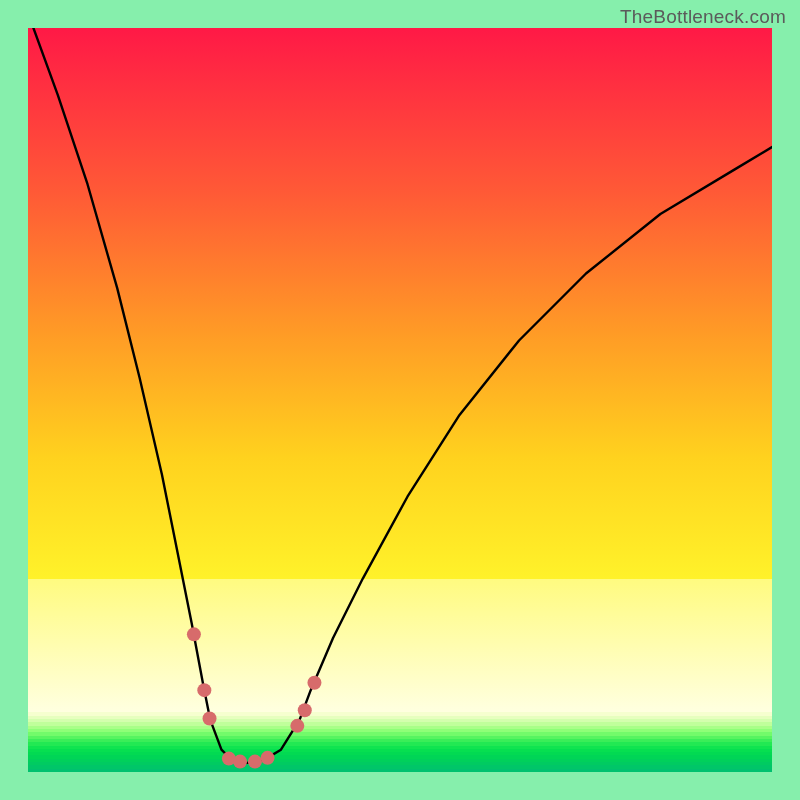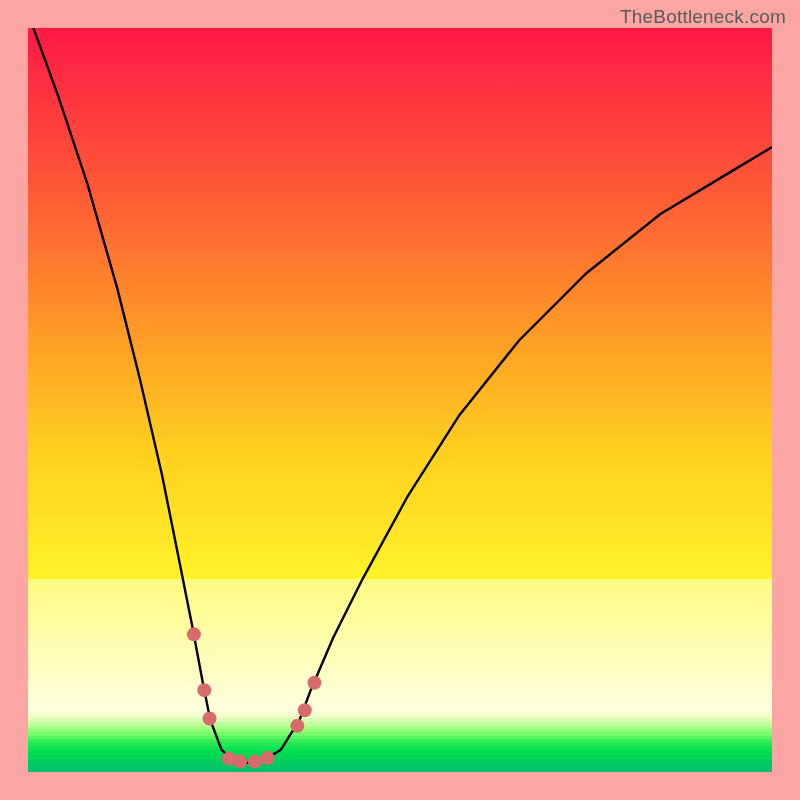--- a/index.html
+++ b/index.html
@@ -8,21 +8,21 @@
     width: 800px;
     height: 800px;
     overflow: hidden;
     background: #000;
     font-family: Arial, Helvetica, sans-serif;
   }
   .frame {
     position: absolute;
     left: 0; top: 0;
     width: 800px; height: 800px;
-    background: #fca5a5;
+    background: #86efac;
     text-align: center;
   }
   .plot {
     position: absolute;
     left: 28px;
     top: 28px;
     width: 744px;
     height: 744px;
     overflow: hidden;
   }

